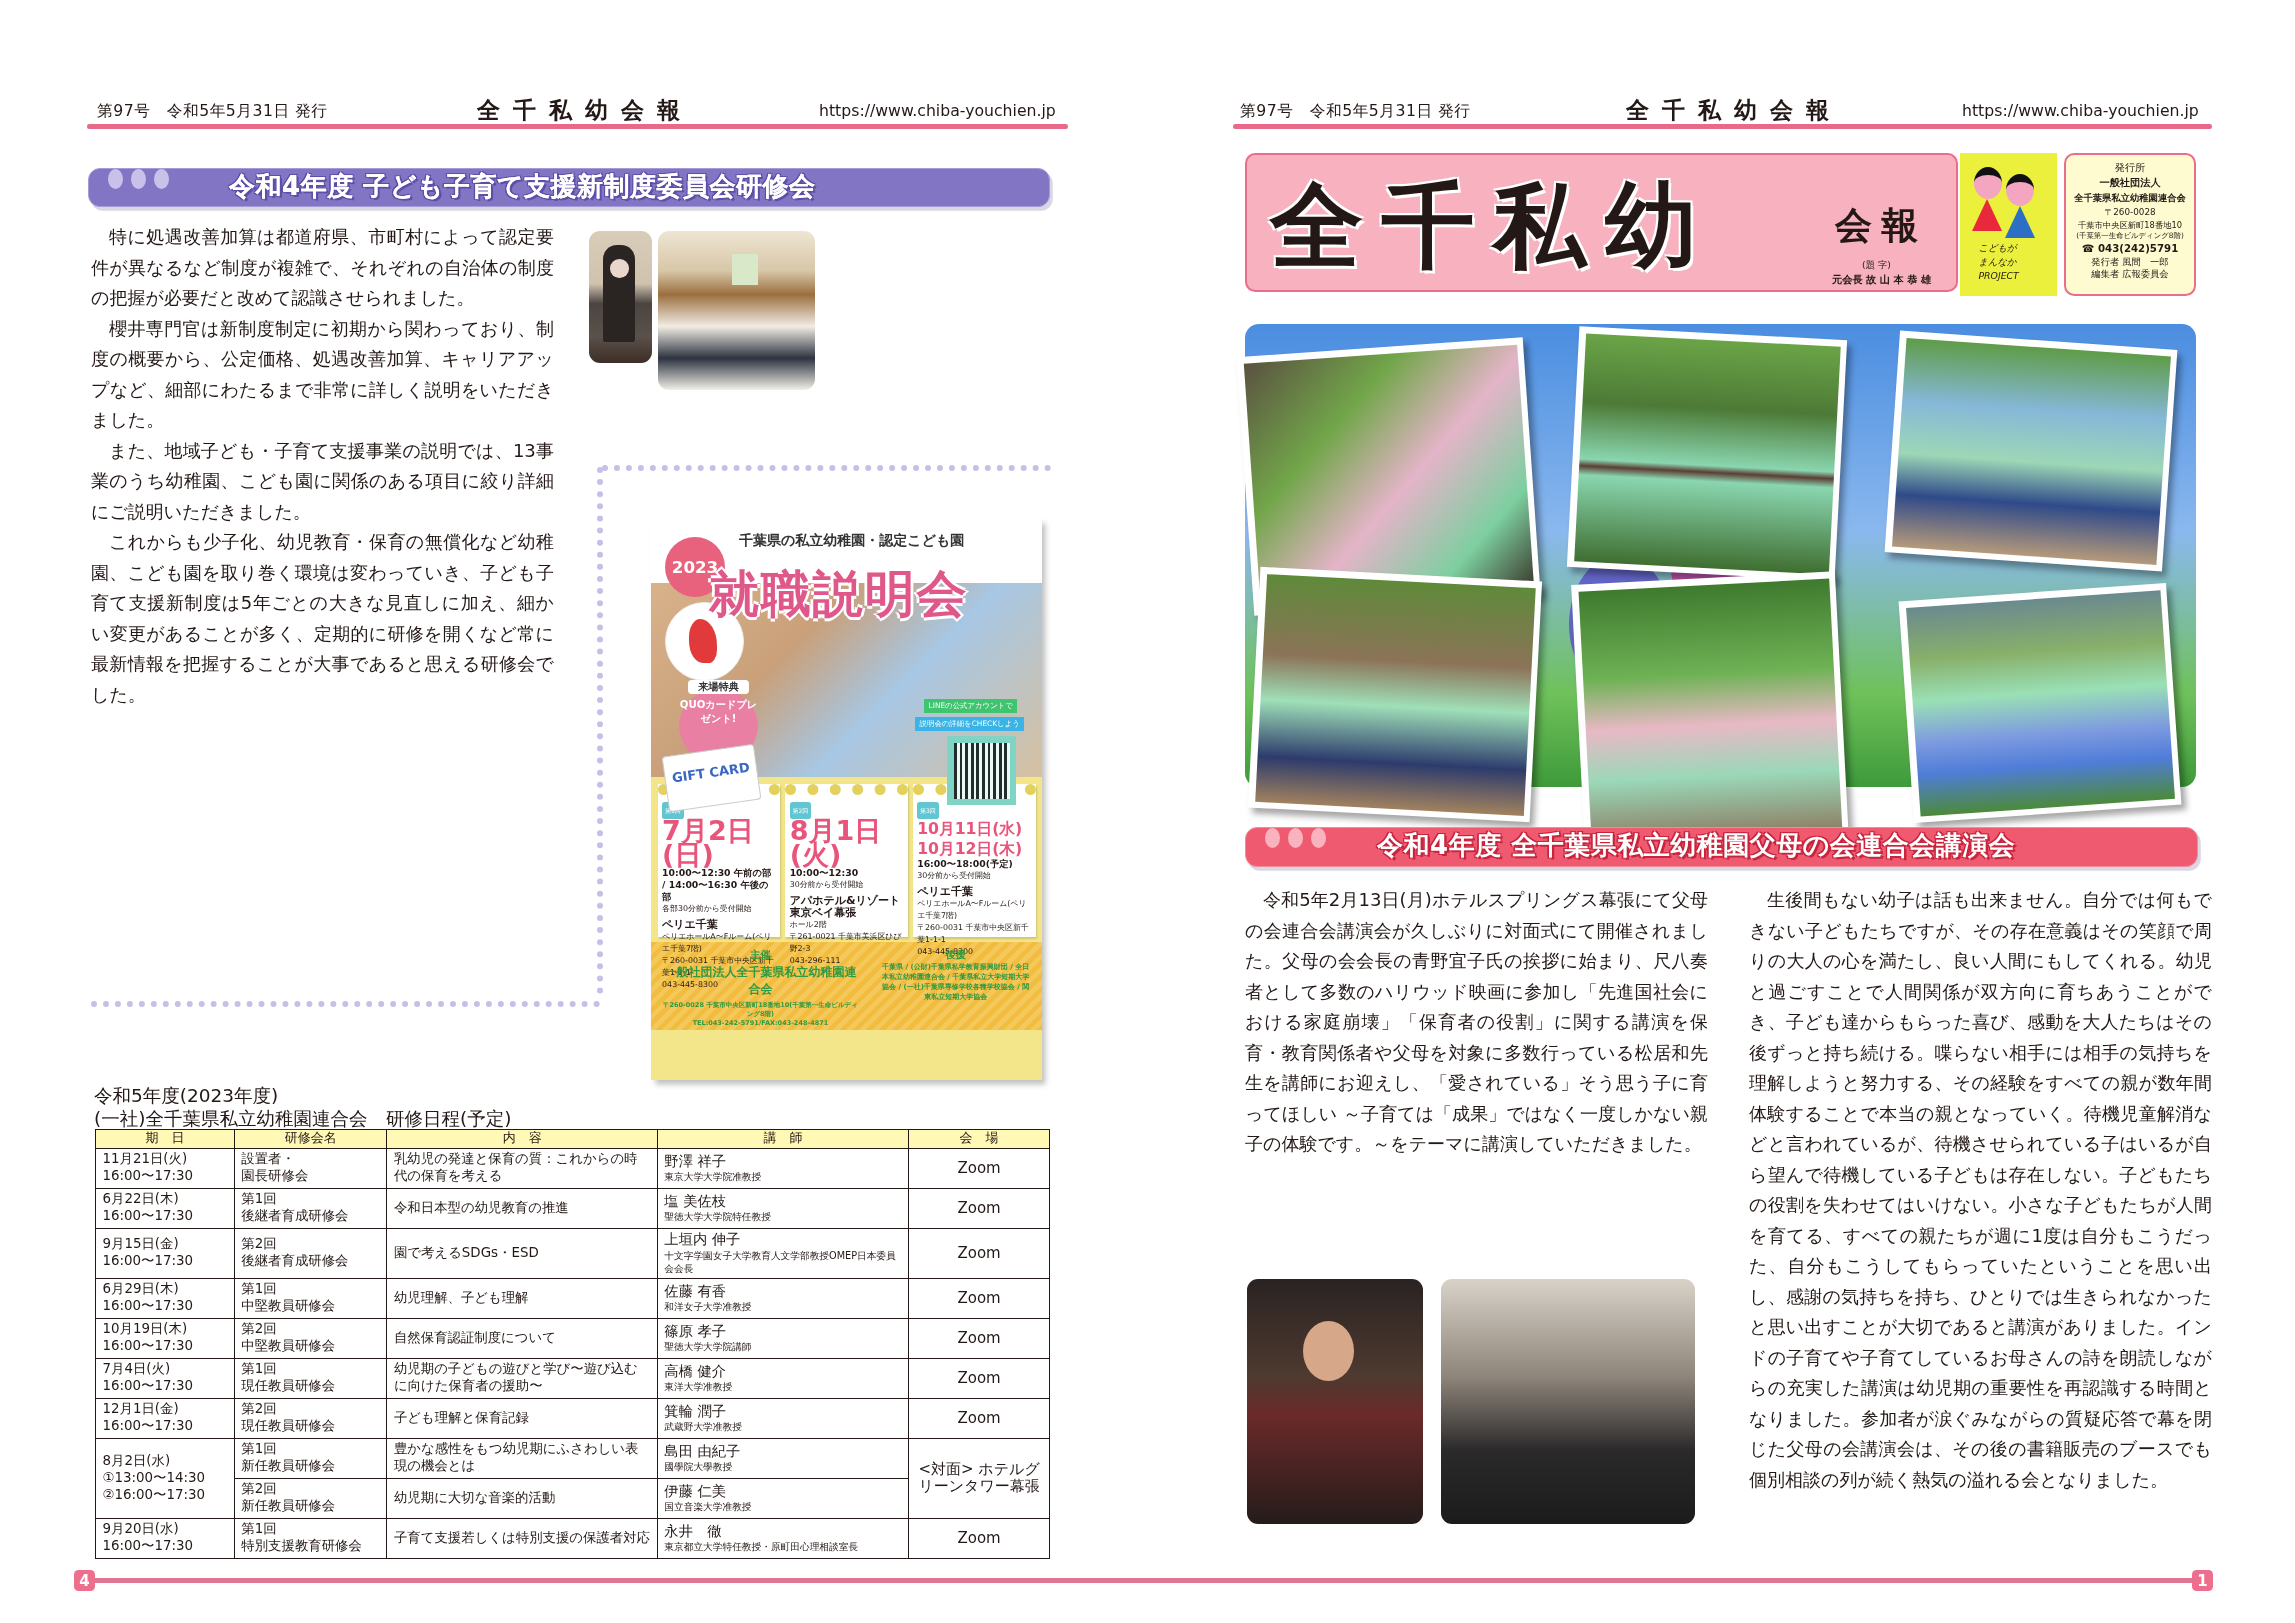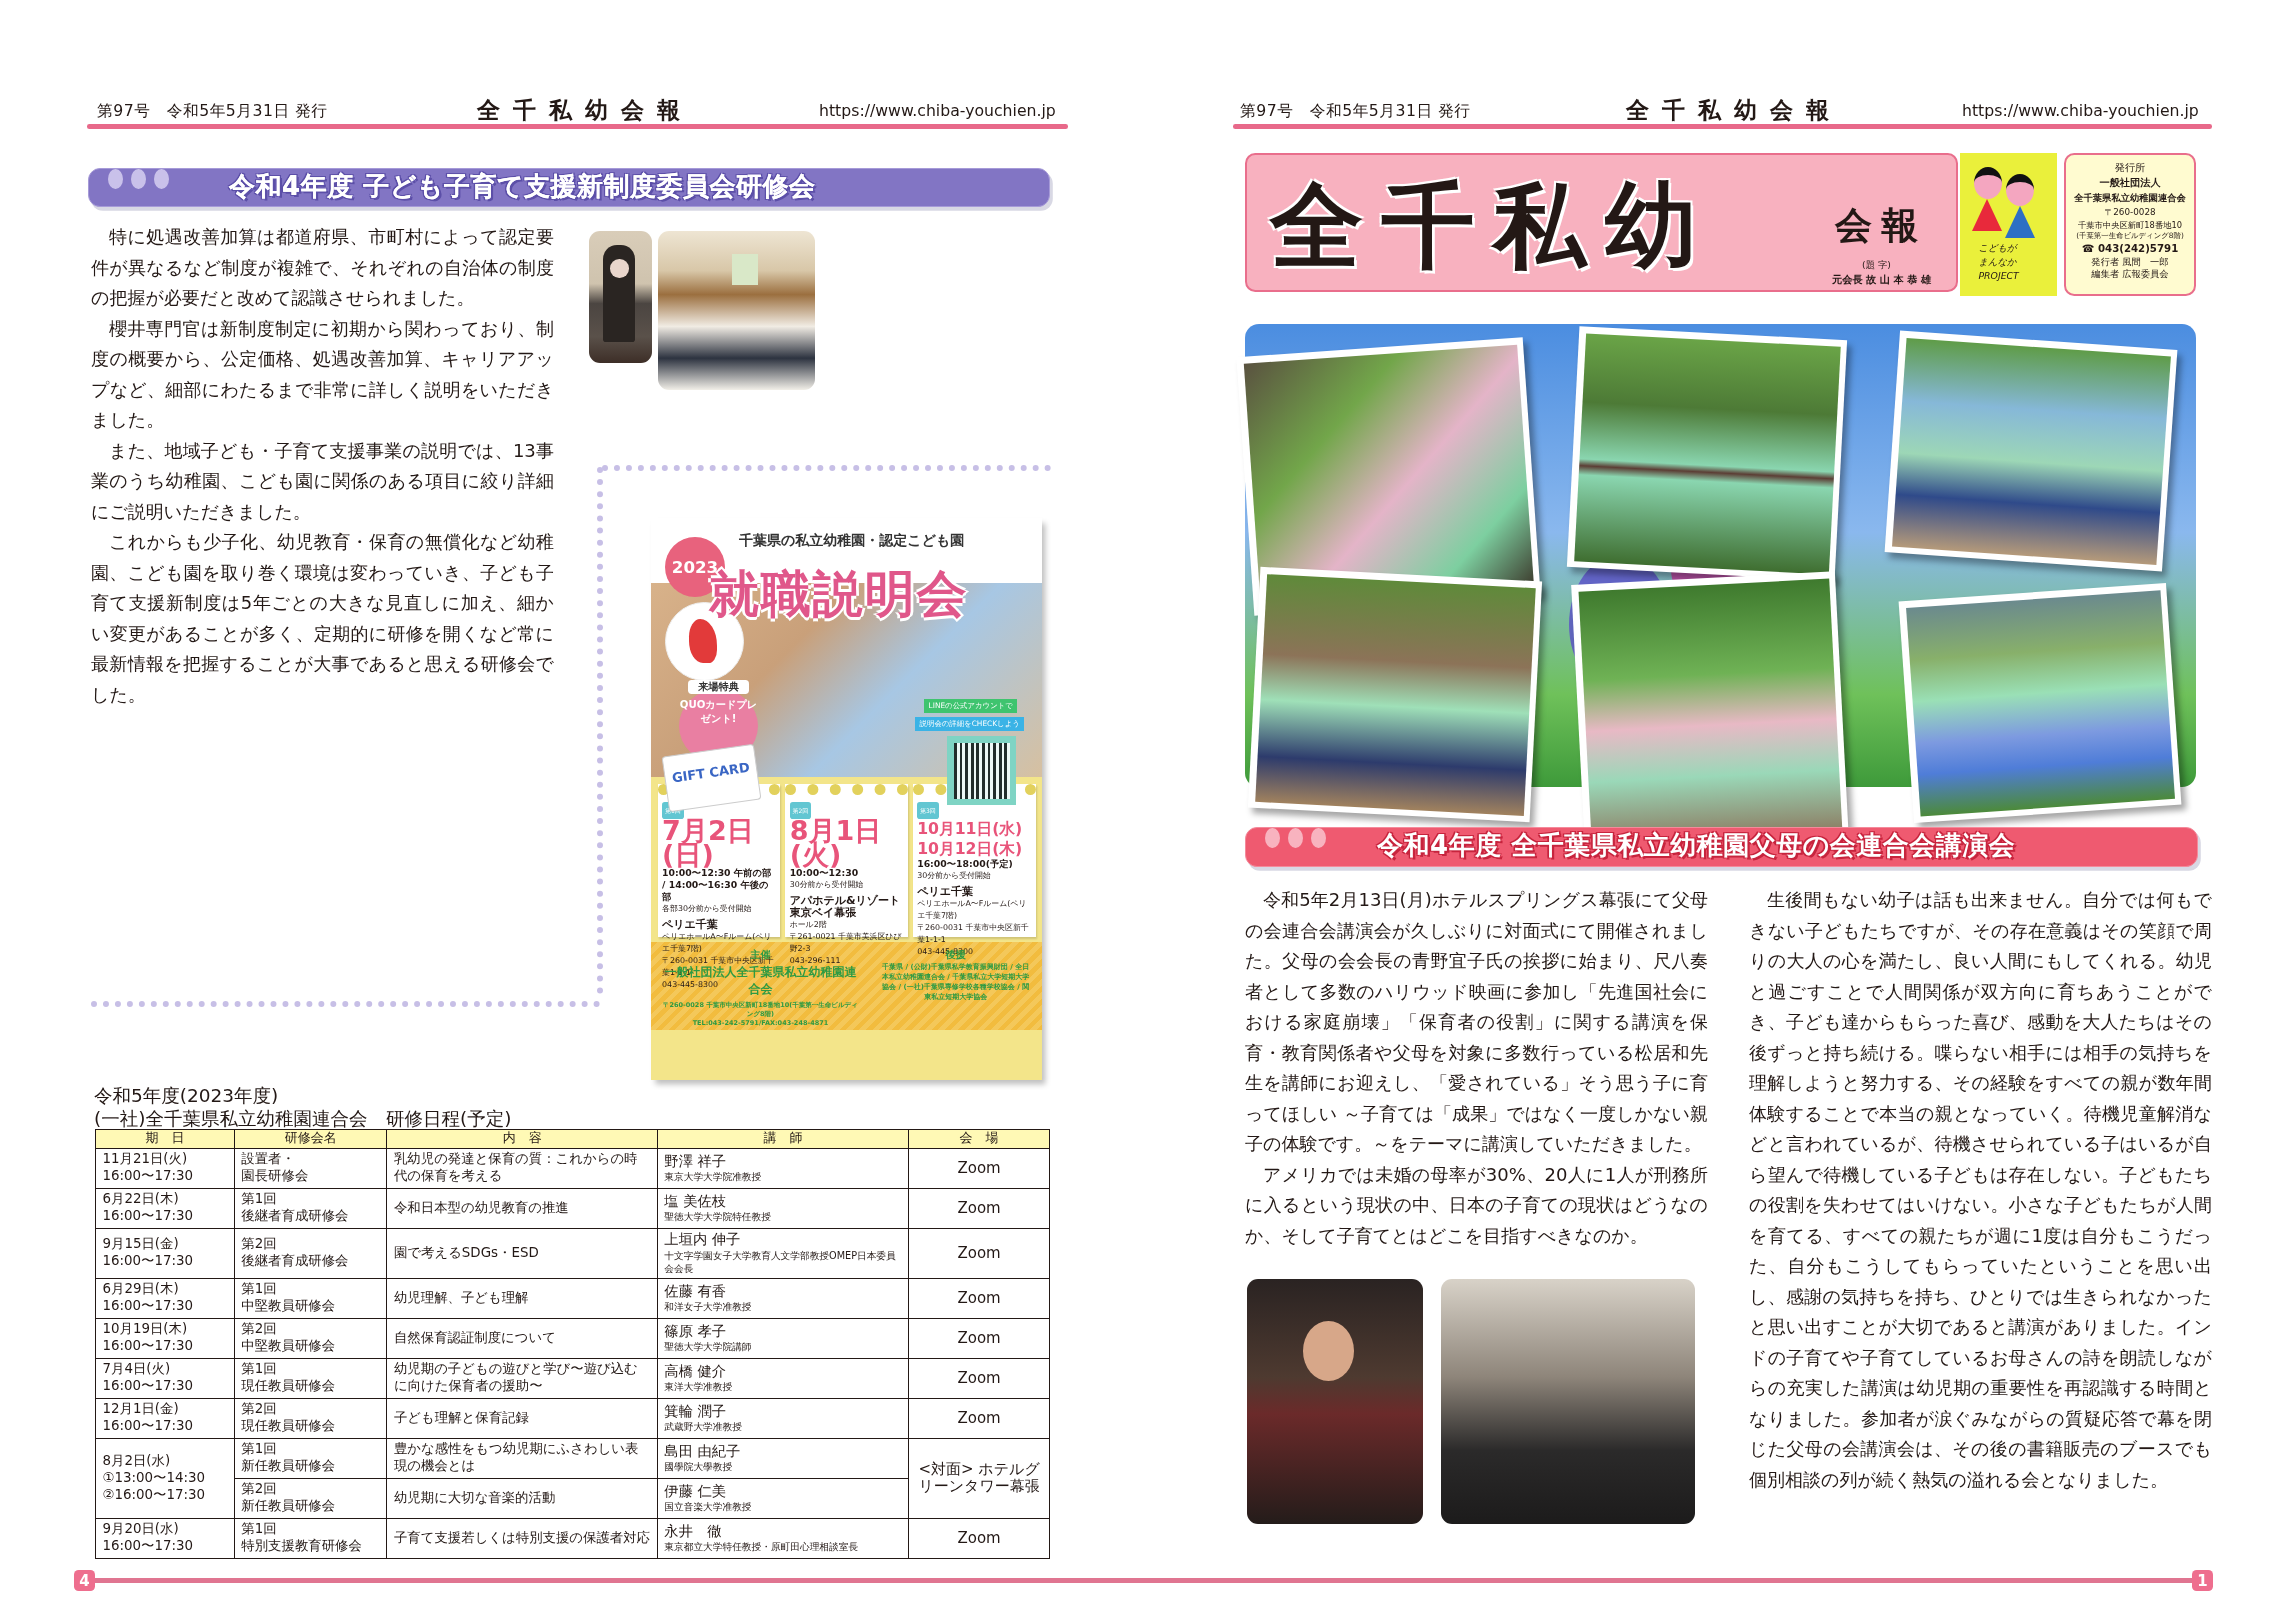--- a/index.html
+++ b/index.html
@@ -423,21 +423,20 @@
     <div class="dots">
         <span></span>
         <span></span>
         <span></span>
       </div>
     <div class="banner-title" style="margin-left:51px">令和4年度 全千葉県私立幼稚園父母の会連合会講演会</div>
   </div>
 
   <div class="abs body-text" style="left:1245px;top:885px;width:463px">
     <p>令和5年2月13日(月)ホテルスプリングス幕張にて父母の会連合会講演会が久しぶりに対面式にて開催されました。父母の会会長の青野宜子氏の挨拶に始まり、尺八奏者として多数のハリウッド映画に参加し「先進国社会における家庭崩壊」「保育者の役割」に関する講演を保育・教育関係者や父母を対象に多数行っている松居和先生を講師にお迎えし、「愛されている」そう思う子に育ってほしい ～子育ては「成果」ではなく一度しかない親子の体験です。～をテーマに講演していただきました。</p>
-    <p>アメリカでは未婚の母率が30%、20人に1人が刑務所に入るという現状の中、日本の子育ての現状はどうなのか、そして子育てとはどこを目指すべきなのか。</p>
   </div>
   <div class="abs photo" style="left:1247px;top:1279px;width:176px;height:245px;background:linear-gradient(180deg,#2a2322 0%,#4e3a30 40%,#6b2a2a 55%,#241c1a 100%)">
     <div style="position:absolute;left:56px;top:42px;width:51px;height:60px;background:#d7a789;border-radius:50%"></div>
   </div>
   <div class="abs photo" style="left:1441px;top:1279px;width:254px;height:245px;background:linear-gradient(180deg,#d8d2c8 0%,#8e857a 40%,#2b2a2a 70%,#1c1b1b 100%)"></div>
 
   <div class="abs body-text" style="left:1749px;top:885px;width:463px">
     <p>生後間もない幼子は話も出来ません。自分では何もできない子どもたちですが、その存在意義はその笑顔で周りの大人の心を満たし、良い人間にもしてくれる。幼児と過ごすことで人間関係が双方向に育ちあうことができ、子ども達からもらった喜び、感動を大人たちはその後ずっと持ち続ける。喋らない相手には相手の気持ちを理解しようと努力する、その経験をすべての親が数年間体験することで本当の親となっていく。待機児童解消などと言われているが、待機させられている子はいるが自ら望んで待機している子どもは存在しない。子どもたちの役割を失わせてはいけない。小さな子どもたちが人間を育てる、すべての親たちが週に1度は自分もこうだった、自分もこうしてもらっていたということを思い出し、感謝の気持ちを持ち、ひとりでは生きられなかったと思い出すことが大切であると講演がありました。インドの子育てや子育てしているお母さんの詩を朗読しながらの充実した講演は幼児期の重要性を再認識する時間となりました。参加者が涙ぐみながらの質疑応答で幕を閉じた父母の会講演会は、その後の書籍販売のブースでも個別相談の列が続く熱気の溢れる会となりました。</p>
   </div>
 

